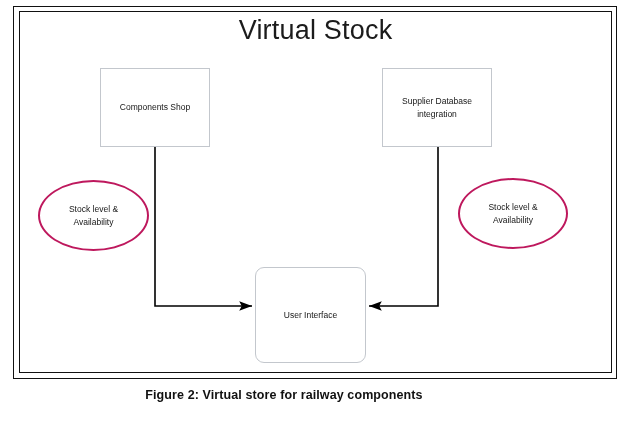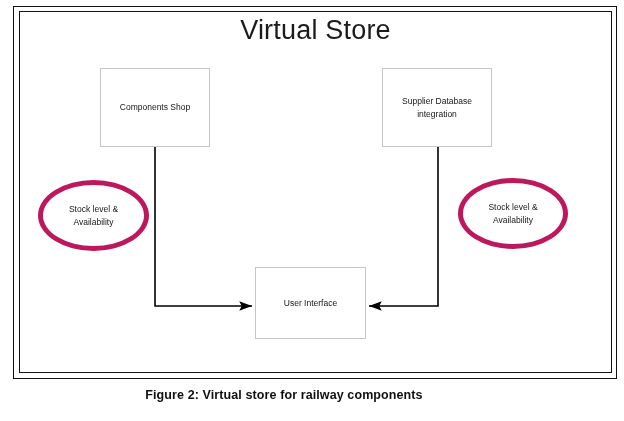--- a/index.html
+++ b/index.html
@@ -96,28 +96,29 @@
   #node-supplier-db {
     left: 363px;
     top: 57px;
     width: 110px;
     height: 79px;
   }
   #node-user-interface {
     left: 236px;
     top: 256px;
     width: 111px;
-    height: 72px;
+    height: 96px;
+    border-radius: 9px;
   }
 
   
   .node-ellipse {
     position: absolute;
     box-sizing: border-box;
-    border: 5px solid #be185d;
+    border: 2px solid #be185d;
     border-radius: 50%;
     background: #ffffff;
     display: flex;
     align-items: center;
     justify-content: center;
     text-align: center;
     font-size: 8.5px;
     line-height: 1.5;
     color: #161616;
   }
@@ -165,21 +166,21 @@
 </head>
 <body>
 
 <div id="figure-root">
 
   <div class="frame-outer"></div>
   <div class="frame-inner"></div>
 
   <div class="canvas">
 
-    <div class="diagram-title">Virtual Store</div>
+    <div class="diagram-title">Virtual Stock</div>
 
     <svg class="connectors" viewBox="0 0 593 362" width="593" height="362">
       <defs>
         <marker id="arrow-end" markerWidth="9" markerHeight="9" refX="8" refY="3" orient="auto" markerUnits="strokeWidth">
           <path d="M0,0 L8,3 L0,6 L1.6,3 z" fill="#000000"></path>
         </marker>
       </defs>
       <path d="M136,136 L136,295 L233,295" fill="none" stroke="#000000" stroke-width="1.6" marker-end="url(#arrow-end)"></path>
       <path d="M419,136 L419,295 L350,295" fill="none" stroke="#000000" stroke-width="1.6" marker-end="url(#arrow-end)"></path>
     </svg>

